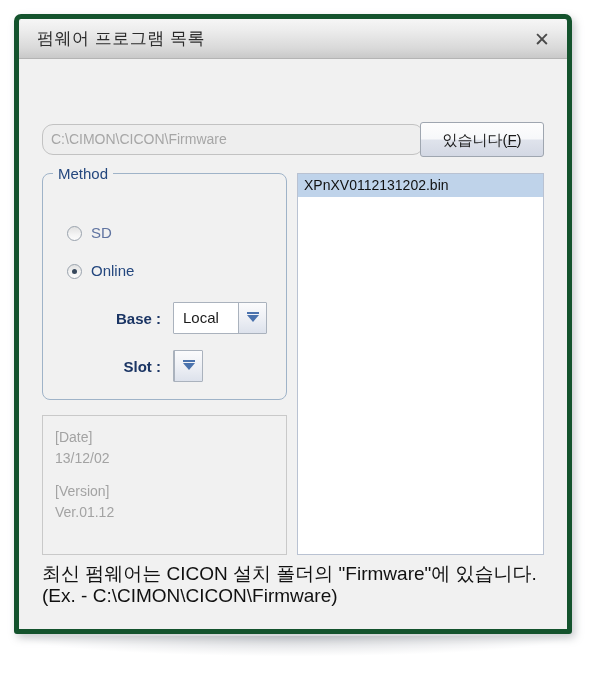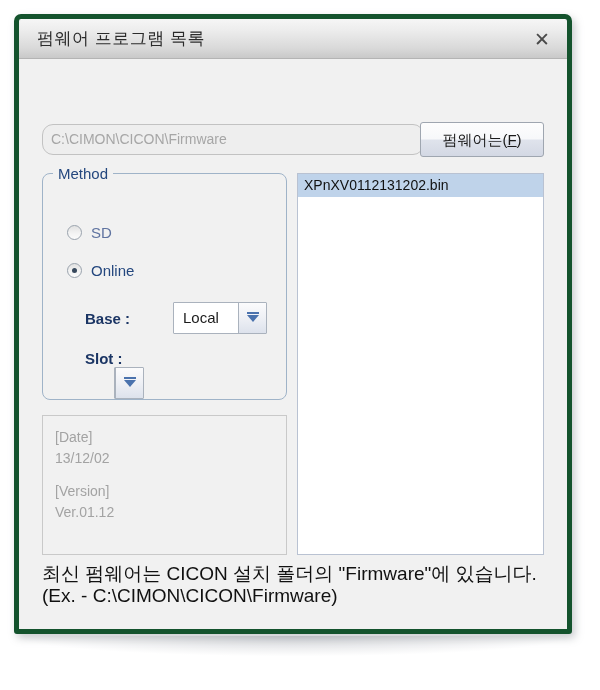--- a/index.html
+++ b/index.html
@@ -111,21 +111,21 @@
     position: absolute;
     left: 34px; top: 106px;
     background: #f1f1f1;
     padding: 0 5px;
     font-size: 15px;
     color: #24477e;
   }
   .radio-row {
     position: absolute;
     display: flex;
-    align-items: center;
+    align-items: flex-end;
     cursor: pointer;
   }
   #radio-sd { left: 48px; top: 165px; }
   #radio-online { left: 48px; top: 203px; }
   .radio-dot {
     width: 15px; height: 15px;
     border-radius: 50%;
     border: 1px solid #9aa3ad;
     background: linear-gradient(to bottom, #e2e2e2 0%, #f4f4f4 60%, #fbfbfb 100%);
     margin-right: 9px;
@@ -139,26 +139,27 @@
     width: 5px; height: 5px;
     border-radius: 50%;
     background: #37485c;
   }
   .radio-label { font-size: 15px; color: #24477e; }
   .radio-label.dim { color: #5f73a0; }
 
   
   .field-row { position: absolute; display: flex; align-items: center; }
   #base-row { left: 66px; top: 243px; }
-  #slot-row { left: 66px; top: 291px; flex-direction: column; }
+  #slot-row { left: 66px; top: 291px; }
   .field-label {
     font-size: 15px;
     color: #1b3564;
     font-weight: bold;
     width: 76px;
+    text-align: right;
     margin-right: 12px;
     white-space: nowrap;
   }
   .combo {
     display: flex;
     border: 1px solid #aab2bd;
     height: 32px;
     background: #ffffff;
     border-radius: 1px;
     cursor: pointer;
@@ -266,21 +267,21 @@
 <div id="dialog-window">
 
   <div id="title-bar">
     <div id="title-text">펌웨어 프로그램 목록</div>
     <div id="close-button">✕</div>
   </div>
 
   <div id="dialog-body">
 
     <div id="path-field" title="C:\CIMON\CICON\Firmware">C:\CIMON\CICON\Firmware</div>
-    <div id="browse-folder-button"><span>펌웨어는(</span><span class="accel">F</span><span>)</span></div>
+    <div id="browse-folder-button"><span>있습니다(</span><span class="accel">F</span><span>)</span></div>
 
     <div id="method-group"></div>
     <div id="method-legend">Method</div>
 
     <div class="radio-row" id="radio-sd">
       <span class="radio-dot"></span>
       <span class="radio-label dim">SD</span>
     </div>
     <div class="radio-row" id="radio-online">
       <span class="radio-dot checked"></span>

